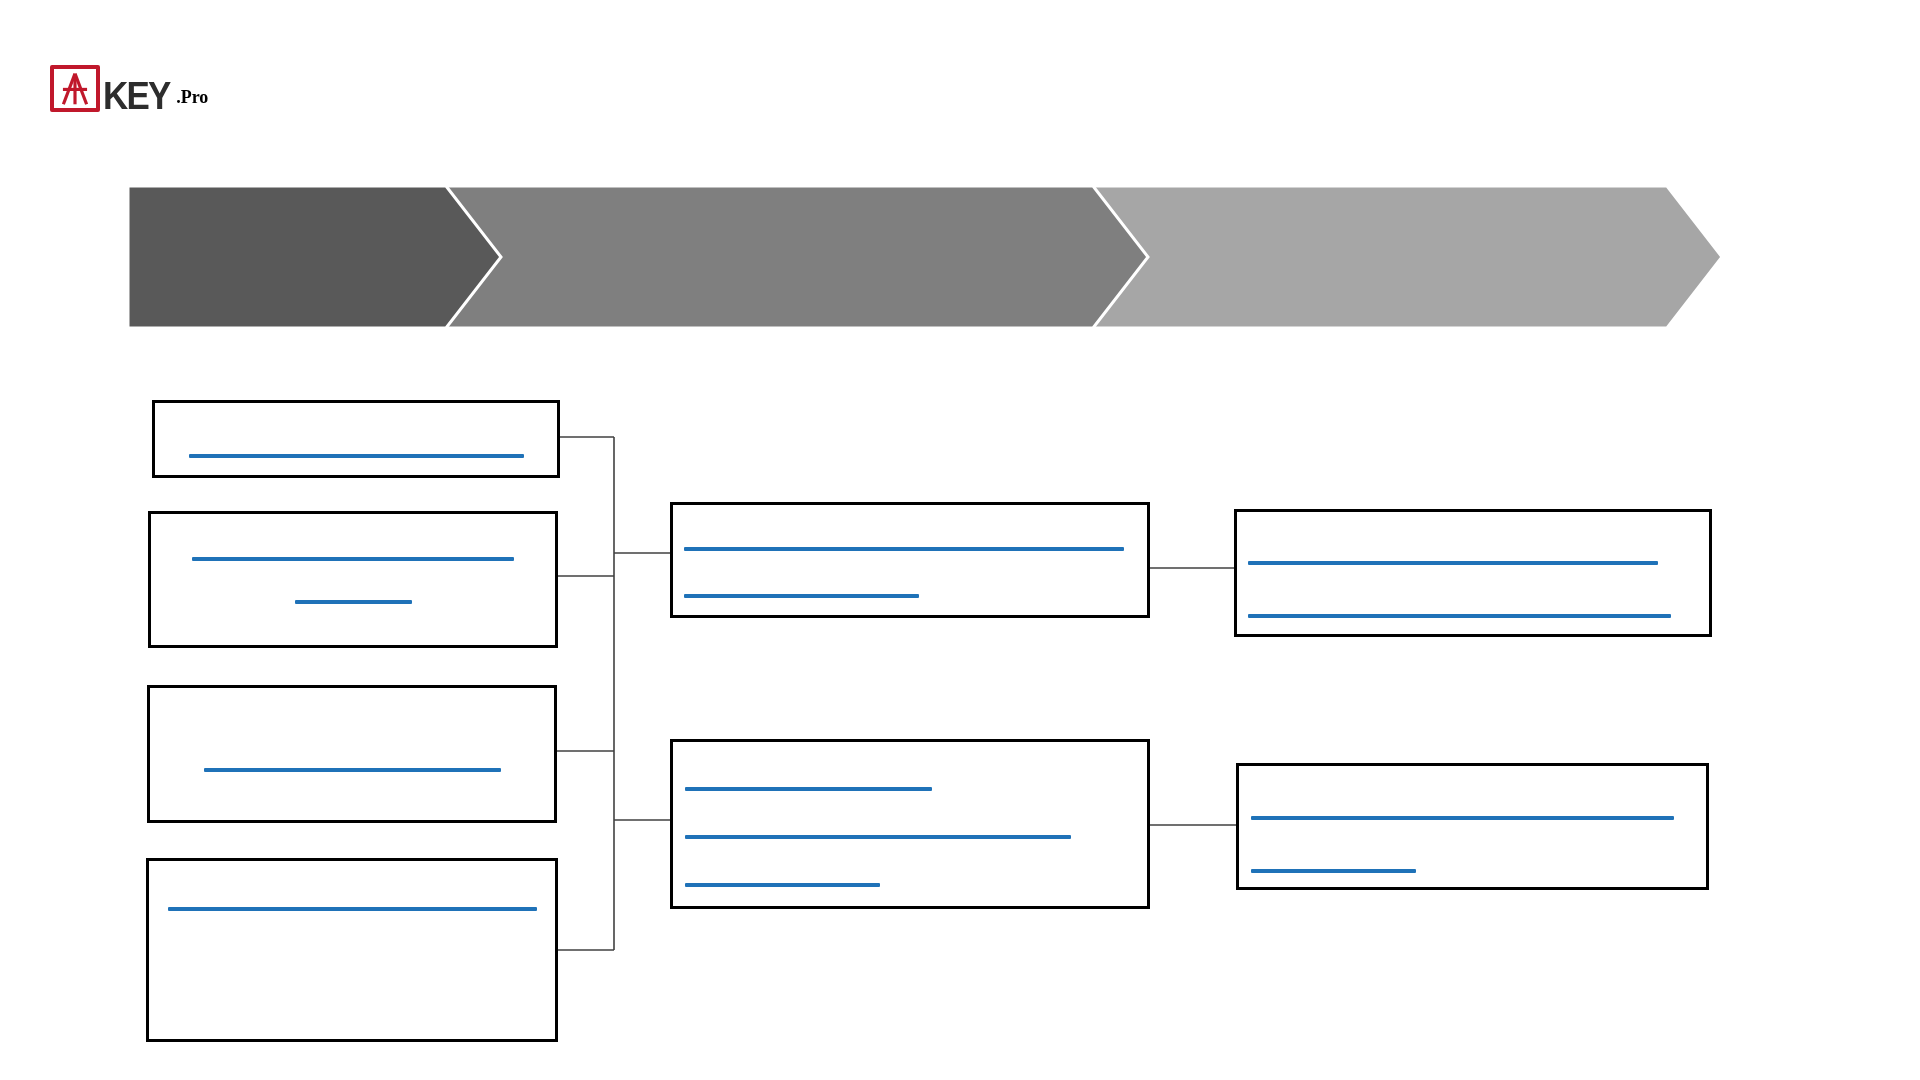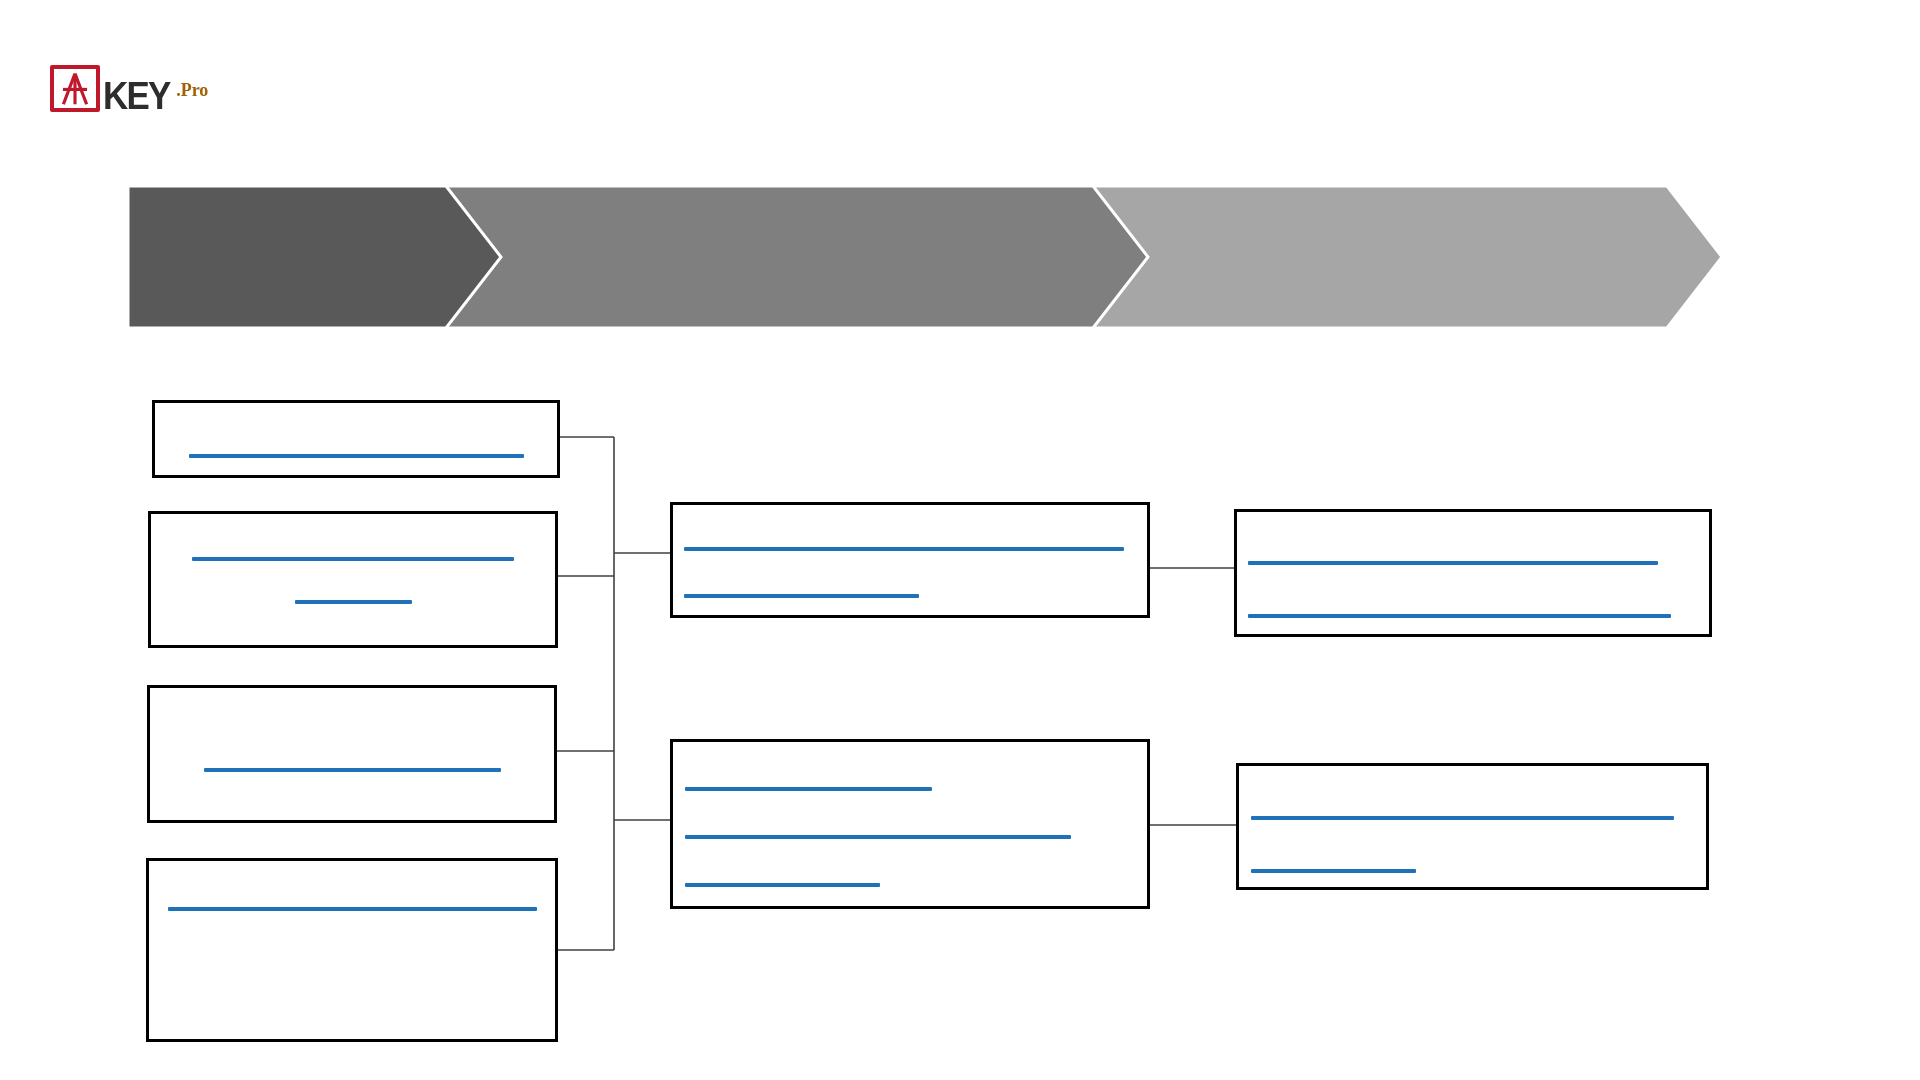--- a/index.html
+++ b/index.html
@@ -16,21 +16,21 @@
     display:flex;align-items:flex-end;
   }
   .logo-mark{
     width:50px;height:47px;
     box-sizing:border-box;
     border:4px solid #c0182b;
     border-radius:2px;
     display:flex;align-items:center;justify-content:center;
   }
   .logo-mark svg{display:block;width:100%;height:100%;}
-  .logo-text{display:flex;align-items:flex-start;margin-left:3px;margin-top:44px;}
+  .logo-text{display:flex;align-items:center;margin-left:3px;margin-top:44px;}
   .brand{
     display:inline-block;
     font-size:38px;font-weight:700;
     letter-spacing:-2px;
     line-height:0.78;
     transform:scaleX(0.92);
     transform-origin:left bottom;
   }
   .suffix{
     font-family:"Liberation Serif",serif;
@@ -69,21 +69,21 @@
         <g id="logo-glyph" fill="none" stroke="#c0182b" stroke-width="3.4" stroke-linecap="butt">
           <path d="M22 5 L9.5 38"></path>
           <path d="M22 5 L34.5 38"></path>
           <path d="M9 22 L35 22"></path>
           <path d="M22 9 L22 38"></path>
         </g>
       </svg>
     </div>
     <div class="logo-text">
       <span class="brand" style="color: rgb(45, 45, 45);">KEY</span>
-      <span class="suffix" style="color: #a16207;">.Pro</span>
+      <span class="suffix" style="color: #000000;">.Pro</span>
     </div>
   </div>
 
   <svg class="overlay" viewBox="0 0 1920 1080">
     <g id="arrows-group">
         <polygon points="1093,186 1667,186 1722,257 1667,328 1093,328" fill="#a6a6a6" stroke="#ffffff" stroke-width="3"></polygon>
         <polygon points="446,186 1093,186 1148,257 1093,328 446,328" fill="#7f7f7f" stroke="#ffffff" stroke-width="3"></polygon>
         <polygon points="128,186 446,186 501,257 446,328 128,328" fill="#595959" stroke="#ffffff" stroke-width="3"></polygon>
       </g>
     <g id="edges-group">

